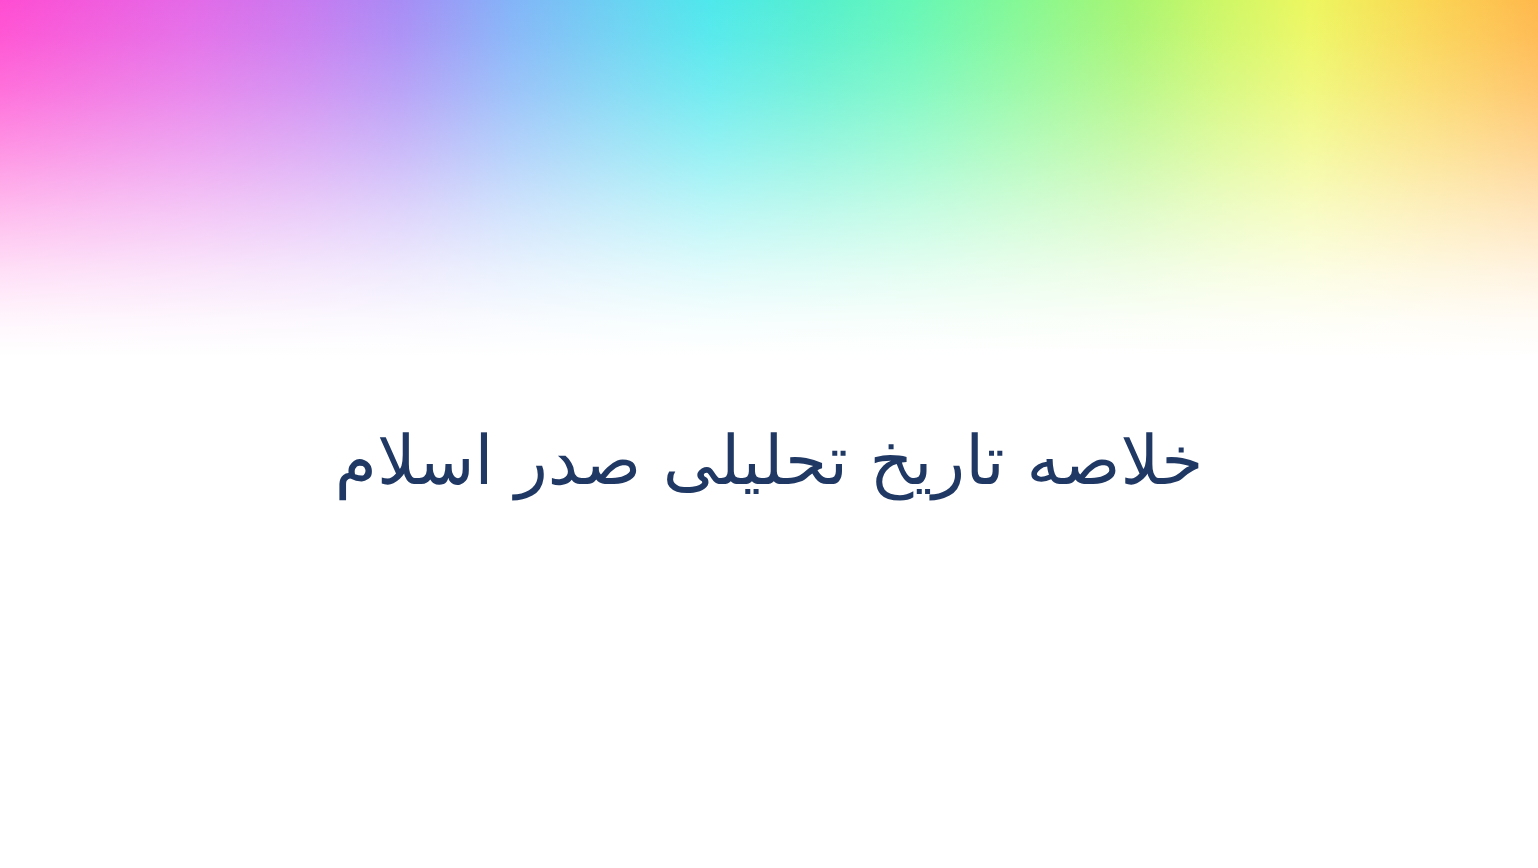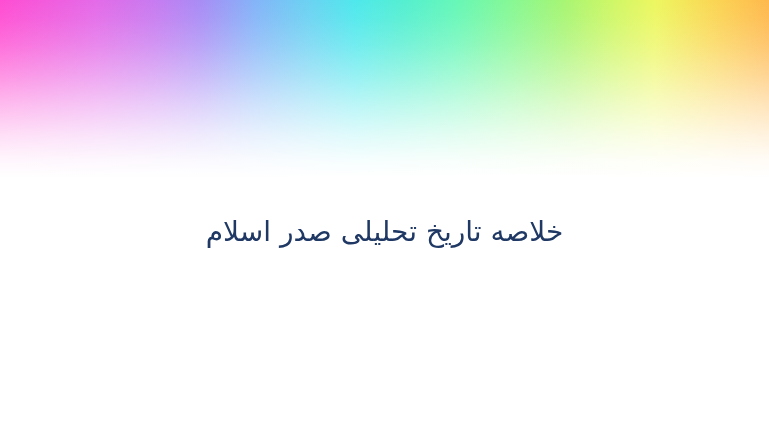--- a/index.html
+++ b/index.html
@@ -84,21 +84,21 @@
     width: 769px;
     height: 80px;
     display: flex;
     align-items: center;
     justify-content: center;
   }
 
   .slide-title {
     margin: 16px;
     font-family: "DejaVu Sans", sans-serif;
-    font-size: 28px;
+    font-size: 34px;
     font-weight: 400;
     line-height: 1.28;
     color: #1f3864;
     direction: rtl;
     text-align: left;
     white-space: nowrap;
     letter-spacing: 0;
   }
 
   

